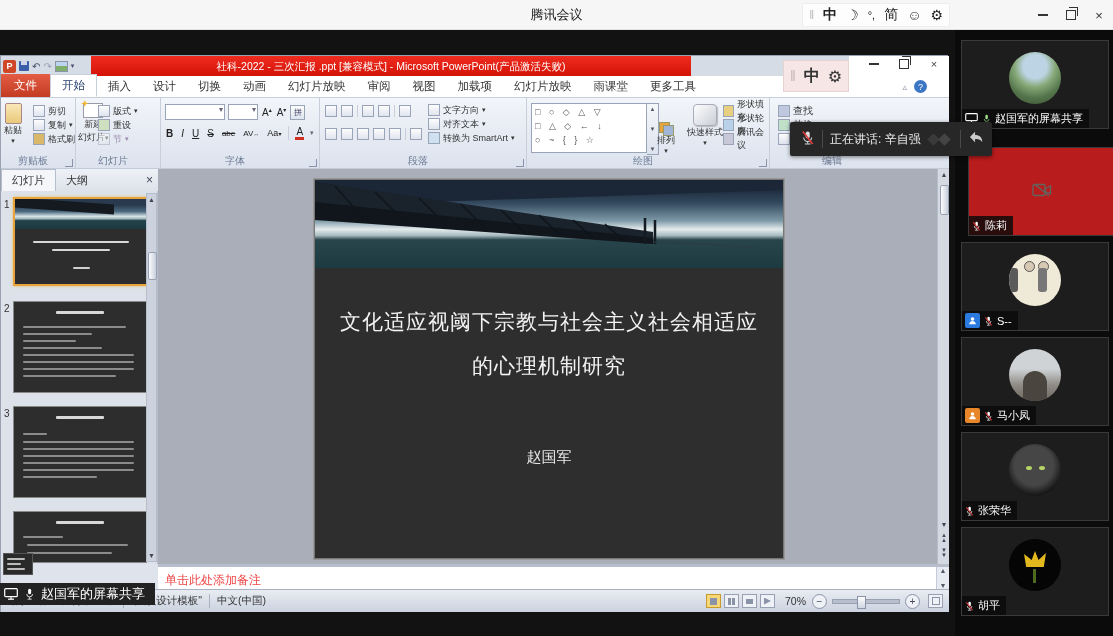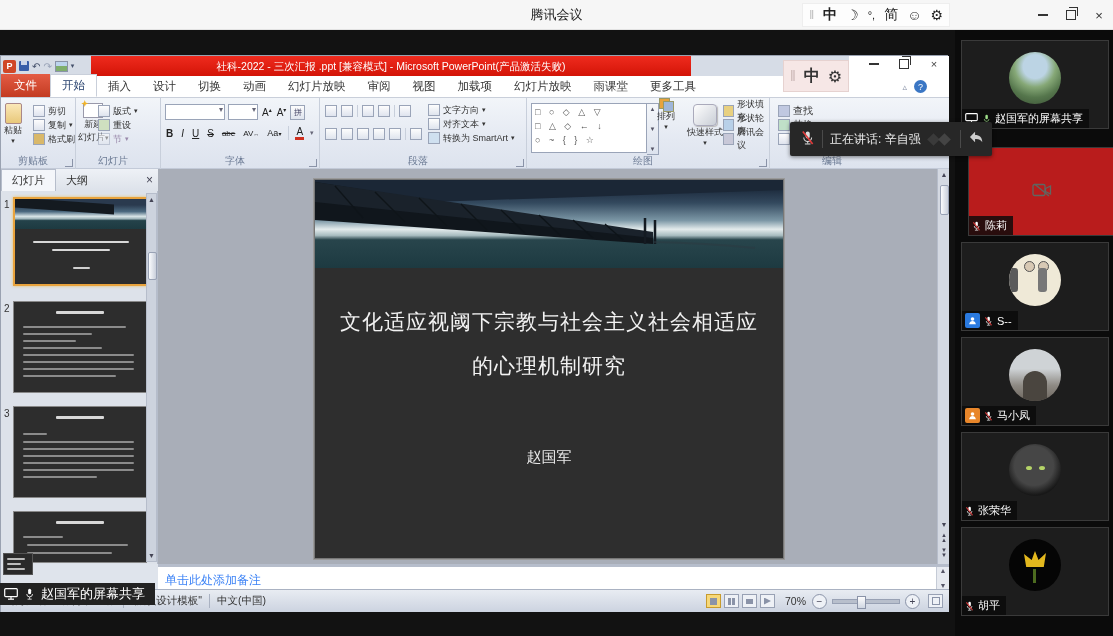--- a/index.html
+++ b/index.html
@@ -106,21 +106,21 @@
          border:1px solid #777;box-shadow:0 0 0 1px #999;}
   .bridge{position:absolute;left:0;top:0;width:468px;height:88px;
         background:linear-gradient(#1d2b3d 0 10%,#33495e 26%,#7c97a6 46%,#e3ebec 56%,#a8bcc0 63%,#28454c 68%,#1d3a41 100%);overflow:hidden;}
   .slide-title{position:absolute;left:10px;right:10px;top:120px;text-align:center;color:#f2f2f2;
                font-size:21px;line-height:44px;letter-spacing:1px;}
   .slide-author{position:absolute;left:0;right:0;top:268px;text-align:center;color:#e8e8e8;font-size:15px;}
   .ed-scroll{left:936px;top:113px;width:12px;height:395px;background:#d4d9e2;border-left:1px solid #b6bdcb;}
   .ed-btn{position:absolute;left:0;width:12px;text-align:center;color:#445;}
 
   .notes{left:157px;top:508px;width:791px;height:25px;background:#fff;border-top:3px solid #b6bdcb;}
-  .notes-text{position:absolute;left:7px;top:5px;font-size:12px;color:#3b82f6;}
+  .notes-text{position:absolute;left:7px;top:5px;font-size:12px;color:#ef4444;}
   .notes-scroll{position:absolute;right:0;top:0;width:12px;height:22px;background:#e7eaf0;border-left:1px solid #c5cbd6;
                 display:flex;flex-direction:column;justify-content:space-between;align-items:center;font-size:7px;color:#556;}
 
   .statusbar{left:0;top:533px;width:948px;height:23px;background:linear-gradient(#e8ecf2,#ccd3e0);
              border-top:1px solid #aab2c2;display:flex;align-items:center;font-size:10.5px;color:#333;}
   .ssep{width:1px;height:14px;background:#aab2c2;margin:0 7px;}
   .viewbox{width:13px;height:12px;border:1px solid #98a1b4;background:#eef1f6;display:flex;align-items:center;justify-content:center;}
   .viewbox.active{background:#f7d878;border-color:#c79b2e;}
   .vb-i{width:7px;height:7px;background:#8a93a8;}
   .zoomtrack{width:66px;height:3px;background:#b8bfcc;border:1px solid #98a1b4;position:relative;margin:0 5px;}
@@ -349,21 +349,21 @@
           <div>□ ○ ◇ △ ▽</div>
           <div>□ △ ◇ ← ↓</div>
           <div>○ ~ { } ☆</div>
         </div>
         <div class="shape-scroll">
             <span>▲</span>
             <span>▼</span>
             <span>▼</span>
           </div>
       </div>
-      <div class="bigbtn" style="position:absolute;left:130px;top:0">
+      <div class="bigbtn" style="position:absolute;left:130px;top:24px">
         <span class="arr-ico">
             <i></i>
             <i></i>
           </span>
         <span>排列</span>
         <span style="font-size:7px">▾</span>
       </div>
       <div class="bigbtn" style="position:absolute;left:160px;top:6px">
         <span class="qstyle"></span>
         <span>快速样式</span>

